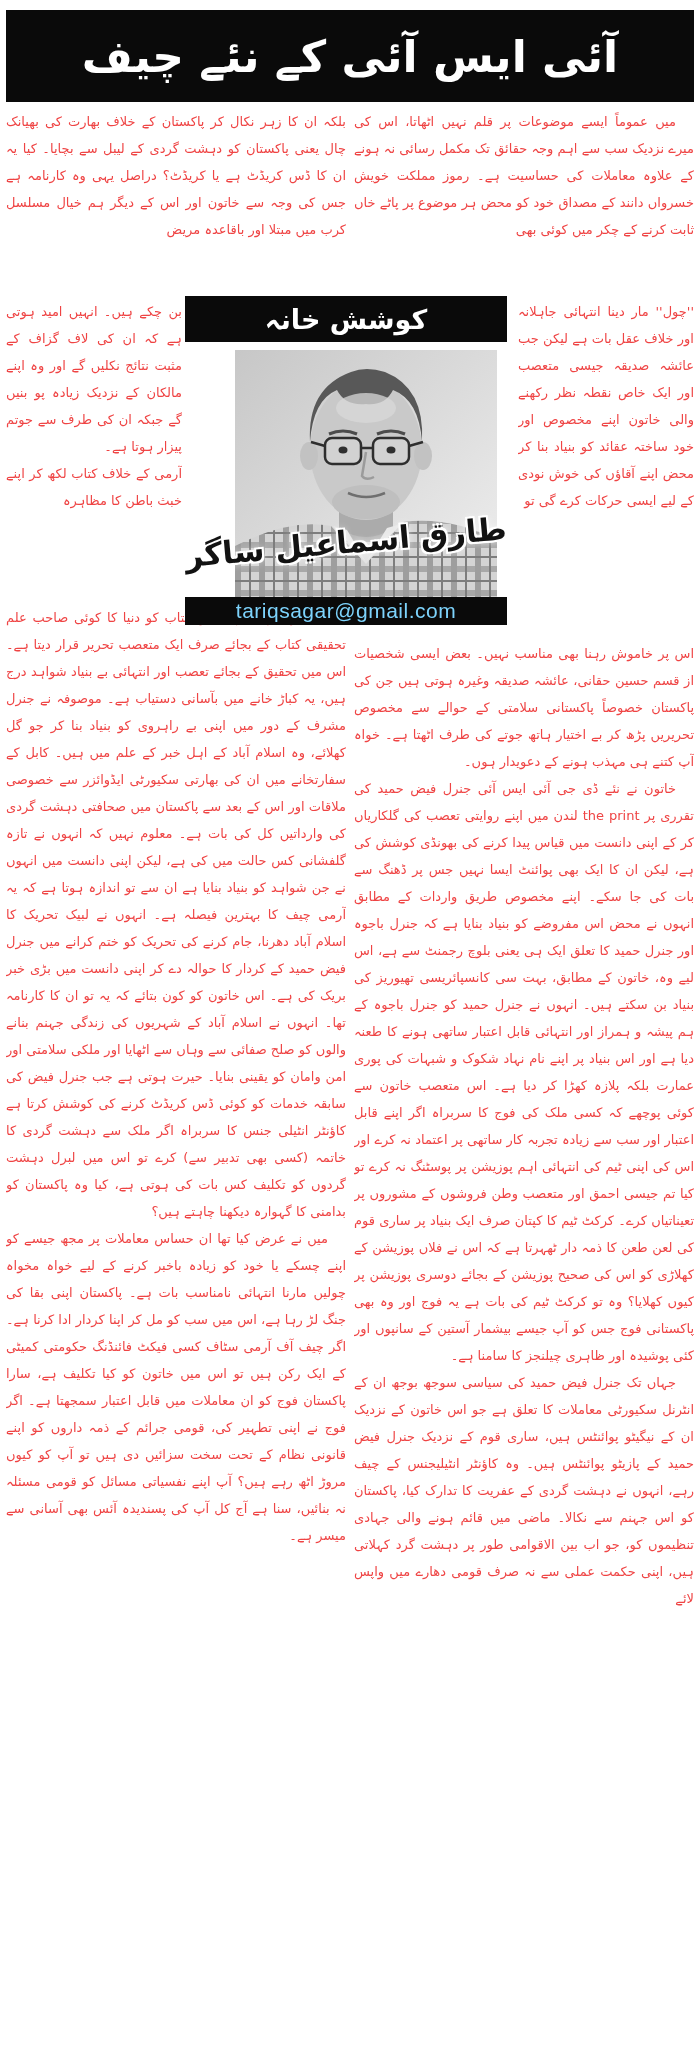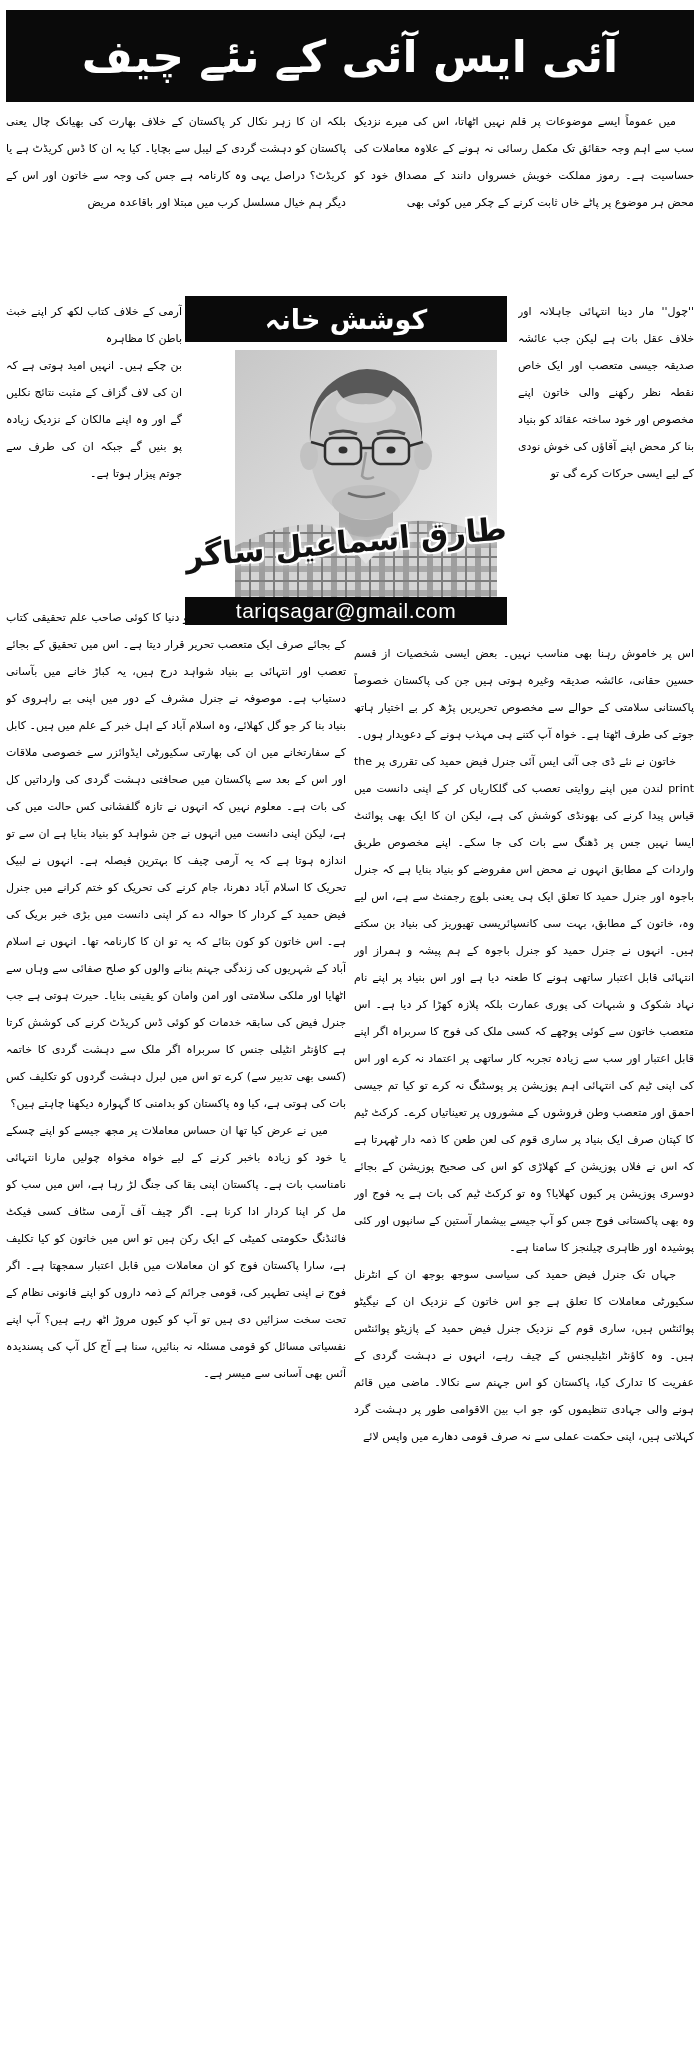--- a/index.html
+++ b/index.html
@@ -19,24 +19,24 @@
   }
   .title-banner h1{
     margin:8px;font-size:44px;font-weight:bold;direction:rtl;
     font-family:"DejaVu Sans", sans-serif;letter-spacing:1px;
   }
   
   .seg{
     position:absolute;
     direction:rtl;
     text-align:justify;
-    font-size:11px;
+    font-size:13px;
     line-height:27px;
     overflow:hidden;
-    color:#000000;
+    color:#ef4444;
   }
   .seg p{margin:0;text-align:justify;}
   .seg p.indent{text-indent:18px;}
   .seg-r-top{right:6px;top:108px;width:340px;height:187px;}
   .seg-l-top{left:6px;top:108px;width:340px;height:187px;}
   .seg-r-narrow{right:6px;top:298px;width:176px;height:338px;}
   .seg-l-narrow{left:6px;top:298px;width:176px;height:338px;}
   .seg-r-bottom{right:6px;top:640px;width:340px;height:1424px;margin-left:48px;}
   .seg-l-bottom{left:6px;top:604px;width:340px;height:1424px;}
   
@@ -55,21 +55,21 @@
   .author-name{
     position:absolute;left:0;top:228px;width:322px;
     direction:rtl;text-align:center;
     font-size:31px;font-weight:bold;color:#121212;
     transform:rotate(-5deg);
     text-shadow:2px 2px 0 #ffffff,-2px -2px 0 #ffffff,2px -2px 0 #ffffff,-2px 2px 0 #ffffff,0 0 8px #ffffff;
     white-space:nowrap;
   }
   .email-banner{
     position:absolute;left:0;top:301px;width:322px;height:28px;
-    background:#0a0a0a;color:#ffffff;
+    background:#0a0a0a;color:#7dd3fc;
     display:flex;align-items:center;justify-content:center;
   }
   .email-banner span{
     font-family:"Liberation Sans", sans-serif;
     font-size:21px;letter-spacing:0.5px;
   }
 </style>
 </head>
 <body>
 
@@ -88,22 +88,22 @@
   <section class="seg seg-r-bottom">
     <p>اس پر خاموش رہنا بھی مناسب نہیں۔ بعض ایسی شخصیات از قسم حسین حقانی، عائشہ صدیقہ وغیرہ ہوتی ہیں جن کی پاکستان خصوصاً پاکستانی سلامتی کے حوالے سے مخصوص تحریریں پڑھ کر بے اختیار ہاتھ جوتے کی طرف اٹھتا ہے۔ خواہ آپ کتنے ہی مہذب ہونے کے دعویدار ہوں۔</p>
     <p class="indent">خاتون نے نئے ڈی جی آئی ایس آئی جنرل فیض حمید کی تقرری پر the print لندن میں اپنے روایتی تعصب کی گلکاریاں کر کے اپنی دانست میں قیاس پیدا کرنے کی بھونڈی کوشش کی ہے، لیکن ان کا ایک بھی پوائنٹ ایسا نہیں جس پر ڈھنگ سے بات کی جا سکے۔ اپنے مخصوص طریق واردات کے مطابق انہوں نے محض اس مفروضے کو بنیاد بنایا ہے کہ جنرل باجوہ اور جنرل حمید کا تعلق ایک ہی یعنی بلوچ رجمنٹ سے ہے، اس لیے وہ، خاتون کے مطابق، بہت سی کانسپائریسی تھیوریز کی بنیاد بن سکتے ہیں۔ انہوں نے جنرل حمید کو جنرل باجوہ کے ہم پیشہ و ہمراز اور انتہائی قابل اعتبار ساتھی ہونے کا طعنہ دیا ہے اور اس بنیاد پر اپنے نام نہاد شکوک و شبہات کی پوری عمارت بلکہ پلازہ کھڑا کر دیا ہے۔ اس متعصب خاتون سے کوئی پوچھے کہ کسی ملک کی فوج کا سربراہ اگر اپنے قابل اعتبار اور سب سے زیادہ تجربہ کار ساتھی پر اعتماد نہ کرے اور اس کی اپنی ٹیم کی انتہائی اہم پوزیشن پر پوسٹنگ نہ کرے تو کیا تم جیسی احمق اور متعصب وطن فروشوں کے مشوروں پر تعیناتیاں کرے۔ کرکٹ ٹیم کا کپتان صرف ایک بنیاد پر ساری قوم کی لعن طعن کا ذمہ دار ٹھہرتا ہے کہ اس نے فلاں پوزیشن کے کھلاڑی کو اس کی صحیح پوزیشن کے بجائے دوسری پوزیشن پر کیوں کھلایا؟ وہ تو کرکٹ ٹیم کی بات ہے یہ فوج اور وہ بھی پاکستانی فوج جس کو آپ جیسے بیشمار آستین کے سانپوں اور کئی پوشیدہ اور ظاہری چیلنجز کا سامنا ہے۔</p>
     <p class="indent">جہاں تک جنرل فیض حمید کی سیاسی سوجھ بوجھ ان کے انٹرنل سکیورٹی معاملات کا تعلق ہے جو اس خاتون کے نزدیک ان کے نیگیٹو پوائنٹس ہیں، ساری قوم کے نزدیک جنرل فیض حمید کے پازیٹو پوائنٹس ہیں۔ وہ کاؤنٹر انٹیلیجنس کے چیف رہے، انہوں نے دہشت گردی کے عفریت کا تدارک کیا، پاکستان کو اس جہنم سے نکالا۔ ماضی میں قائم ہونے والی جہادی تنظیموں کو، جو اب بین الاقوامی طور پر دہشت گرد کہلاتی ہیں، اپنی حکمت عملی سے نہ صرف قومی دھارے میں واپس لائے</p>
   </section>
 
   <section class="seg seg-l-top">
     <p>بلکہ ان کا زہر نکال کر پاکستان کے خلاف بھارت کی بھیانک چال یعنی پاکستان کو دہشت گردی کے لیبل سے بچایا۔ کیا یہ ان کا ڈس کریڈٹ ہے یا کریڈٹ؟ دراصل یہی وہ کارنامہ ہے جس کی وجہ سے خاتون اور اس کے دیگر ہم خیال مسلسل کرب میں مبتلا اور باقاعدہ مریض</p>
   </section>
   <section class="seg seg-l-narrow">
+    <p>بن چکے ہیں۔ انہیں امید ہوتی ہے کہ ان کی لاف گزاف کے مثبت نتائج نکلیں گے اور وہ اپنے مالکان کے نزدیک زیادہ پو بنیں گے جبکہ ان کی طرف سے جوتم پیزار ہوتا ہے۔</p>
     <p>آرمی کے خلاف کتاب لکھ کر اپنے خبث باطن کا مظاہرہ</p>
-    <p>بن چکے ہیں۔ انہیں امید ہوتی ہے کہ ان کی لاف گزاف کے مثبت نتائج نکلیں گے اور وہ اپنے مالکان کے نزدیک زیادہ پو بنیں گے جبکہ ان کی طرف سے جوتم پیزار ہوتا ہے۔</p>
   </section>
   <section class="seg seg-l-bottom">
     <p>ماضی میں کر دیا تھا۔ اس کتاب کو دنیا کا کوئی صاحب علم تحقیقی کتاب کے بجائے صرف ایک متعصب تحریر قرار دیتا ہے۔ اس میں تحقیق کے بجائے تعصب اور انتہائی بے بنیاد شواہد درج ہیں، یہ کباڑ خانے میں بآسانی دستیاب ہے۔ موصوفہ نے جنرل مشرف کے دور میں اپنی بے راہروی کو بنیاد بنا کر جو گل کھلائے، وہ اسلام آباد کے اہل خبر کے علم میں ہیں۔ کابل کے سفارتخانے میں ان کی بھارتی سکیورٹی ایڈوائزر سے خصوصی ملاقات اور اس کے بعد سے پاکستان میں صحافتی دہشت گردی کی وارداتیں کل کی بات ہے۔ معلوم نہیں کہ انہوں نے تازہ گلفشانی کس حالت میں کی ہے، لیکن اپنی دانست میں انہوں نے جن شواہد کو بنیاد بنایا ہے ان سے تو اندازہ ہوتا ہے کہ یہ آرمی چیف کا بہترین فیصلہ ہے۔ انہوں نے لبیک تحریک کا اسلام آباد دھرنا، جام کرنے کی تحریک کو ختم کرانے میں جنرل فیض حمید کے کردار کا حوالہ دے کر اپنی دانست میں بڑی خبر بریک کی ہے۔ اس خاتون کو کون بتائے کہ یہ تو ان کا کارنامہ تھا۔ انہوں نے اسلام آباد کے شہریوں کی زندگی جہنم بنانے والوں کو صلح صفائی سے وہاں سے اٹھایا اور ملکی سلامتی اور امن وامان کو یقینی بنایا۔ حیرت ہوتی ہے جب جنرل فیض کی سابقہ خدمات کو کوئی ڈس کریڈٹ کرنے کی کوشش کرتا ہے کاؤنٹر انٹیلی جنس کا سربراہ اگر ملک سے دہشت گردی کا خاتمہ (کسی بھی تدبیر سے) کرے تو اس میں لبرل دہشت گردوں کو تکلیف کس بات کی ہوتی ہے، کیا وہ پاکستان کو بدامنی کا گہوارہ دیکھنا چاہتے ہیں؟</p>
     <p class="indent">میں نے عرض کیا تھا ان حساس معاملات پر مجھ جیسے کو اپنے چسکے یا خود کو زیادہ باخبر کرنے کے لیے خواہ مخواہ چولیں مارنا انتہائی نامناسب بات ہے۔ پاکستان اپنی بقا کی جنگ لڑ رہا ہے، اس میں سب کو مل کر اپنا کردار ادا کرنا ہے۔ اگر چیف آف آرمی سٹاف کسی فیکٹ فائنڈنگ حکومتی کمیٹی کے ایک رکن ہیں تو اس میں خاتون کو کیا تکلیف ہے، سارا پاکستان فوج کو ان معاملات میں قابل اعتبار سمجھتا ہے۔ اگر فوج نے اپنی تطہیر کی، قومی جرائم کے ذمہ داروں کو اپنے قانونی نظام کے تحت سخت سزائیں دی ہیں تو آپ کو کیوں مروڑ اٹھ رہے ہیں؟ آپ اپنے نفسیاتی مسائل کو قومی مسئلہ نہ بنائیں، سنا ہے آج کل آپ کی پسندیدہ آئس بھی آسانی سے میسر ہے۔</p>
   </section>
 
   <aside class="media-block">
     <div class="naqqar-banner">
       <span>کوشش خانہ</span>
     </div>

